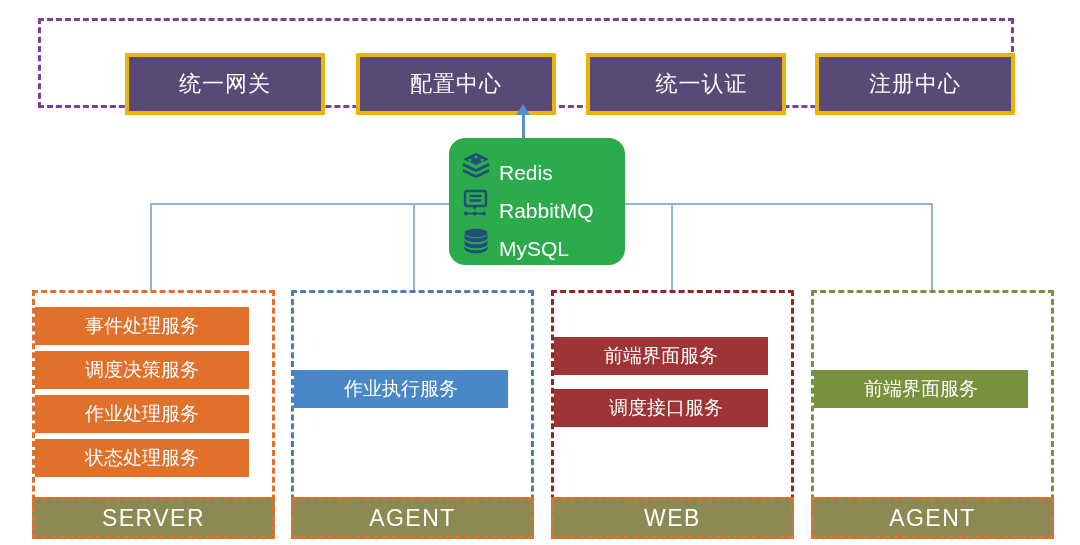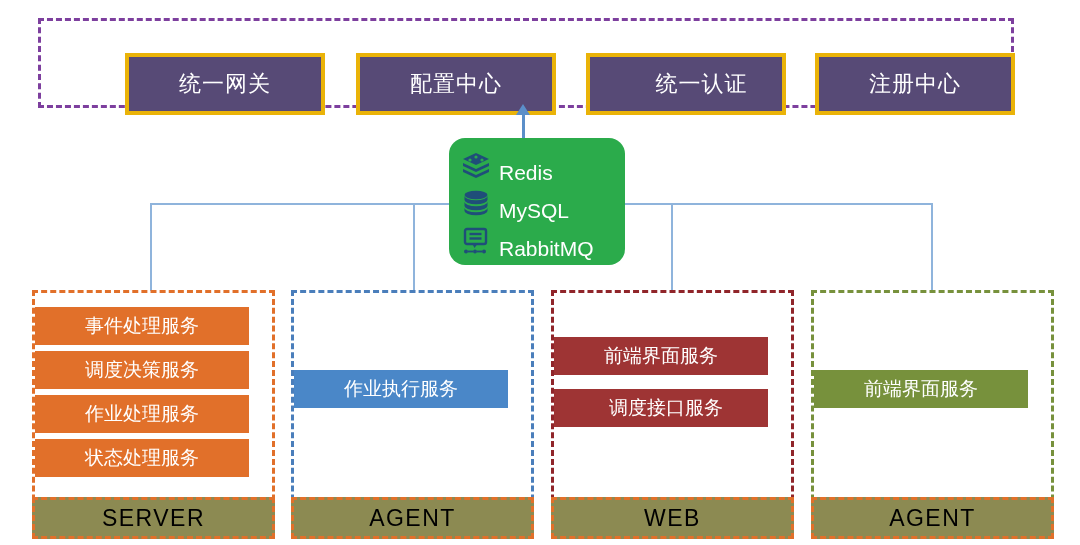--- a/index.html
+++ b/index.html
@@ -159,21 +159,21 @@
     left: -3px;
     right: -3px;
     bottom: -6px;
     height: 42px;
     background: #8c8a52;
     border: 3px dashed #e1702a;
     box-sizing: border-box;
     display: flex;
     align-items: center;
     justify-content: center;
-    color: #000000;
+    color: #ffffff;
     font-size: 23px;
     letter-spacing: 1.5px;
   }
 </style>
 </head>
 <body>
 
 <div id="canvas">
 
   <div class="platform-frame">
@@ -211,33 +211,20 @@
             <path d="M15 2 L28 8 L15 14 L2 8 Z"></path>
             <circle cx="15" cy="6" r="1.6" fill="#2bab4b"></circle>
             <circle cx="9" cy="9" r="1.6" fill="#2bab4b"></circle>
             <circle cx="21" cy="9" r="1.6" fill="#2bab4b"></circle>
             <path d="M2 12 L15 18 L28 12 L28 15 L15 21 L2 15 Z"></path>
             <path d="M2 18 L15 24 L28 18 L28 21 L15 27 L2 21 Z"></path>
           </g>
         </svg>
       </span>
       <span class="mw-label">Redis</span>
-    </div>
-    <div class="mw-row">
-      <span class="mw-icon">
-        <svg width="30" height="28" viewBox="0 0 30 28">
-          <g fill="#1f4e79">
-            <ellipse cx="15" cy="6" rx="11.5" ry="4.2"></ellipse>
-            <path d="M3.5 7 L3.5 11 A11.5 4.2 0 0 0 26.5 11 L26.5 7 A11.5 4.2 0 0 1 3.5 7 Z"></path>
-            <path d="M3.5 13 L3.5 17 A11.5 4.2 0 0 0 26.5 17 L26.5 13 A11.5 4.2 0 0 1 3.5 13 Z"></path>
-            <path d="M3.5 19 L3.5 22 A11.5 4.2 0 0 0 26.5 22 L26.5 19 A11.5 4.2 0 0 1 3.5 19 Z"></path>
-          </g>
-        </svg>
-      </span>
-      <span class="mw-label">MySQL</span>
     </div>
     <div class="mw-row">
       <span class="mw-icon">
         <svg width="30" height="28" viewBox="0 0 30 28">
           <g fill="none" stroke="#1f4e79" stroke-width="2.4">
             <rect x="4" y="2" width="21" height="15" rx="2"></rect>
             <line x1="8.5" y1="7" x2="20.5" y2="7"></line>
             <line x1="8.5" y1="11.5" x2="20.5" y2="11.5"></line>
           </g>
           <path d="M11 16 L17 16 L13.5 21 Z" fill="#1f4e79"></path>
@@ -245,20 +232,33 @@
             <circle cx="5" cy="24.5" r="2"></circle>
             <circle cx="14" cy="24.5" r="2"></circle>
             <circle cx="23" cy="24.5" r="2"></circle>
             <rect x="7" y="23.6" width="5" height="1.8"></rect>
             <rect x="16" y="23.6" width="5" height="1.8"></rect>
           </g>
         </svg>
       </span>
       <span class="mw-label">RabbitMQ</span>
     </div>
+    <div class="mw-row">
+      <span class="mw-icon">
+        <svg width="30" height="28" viewBox="0 0 30 28">
+          <g fill="#1f4e79">
+            <ellipse cx="15" cy="6" rx="11.5" ry="4.2"></ellipse>
+            <path d="M3.5 7 L3.5 11 A11.5 4.2 0 0 0 26.5 11 L26.5 7 A11.5 4.2 0 0 1 3.5 7 Z"></path>
+            <path d="M3.5 13 L3.5 17 A11.5 4.2 0 0 0 26.5 17 L26.5 13 A11.5 4.2 0 0 1 3.5 13 Z"></path>
+            <path d="M3.5 19 L3.5 22 A11.5 4.2 0 0 0 26.5 22 L26.5 19 A11.5 4.2 0 0 1 3.5 19 Z"></path>
+          </g>
+        </svg>
+      </span>
+      <span class="mw-label">MySQL</span>
+    </div>
   </div>
 
   <div class="group g-server">
     <div class="svc-area packed">
       <div class="svc svc-orange">
         <span>事件处理服务</span>
       </div>
       <div class="svc svc-orange">
         <span>调度决策服务</span>
       </div>

